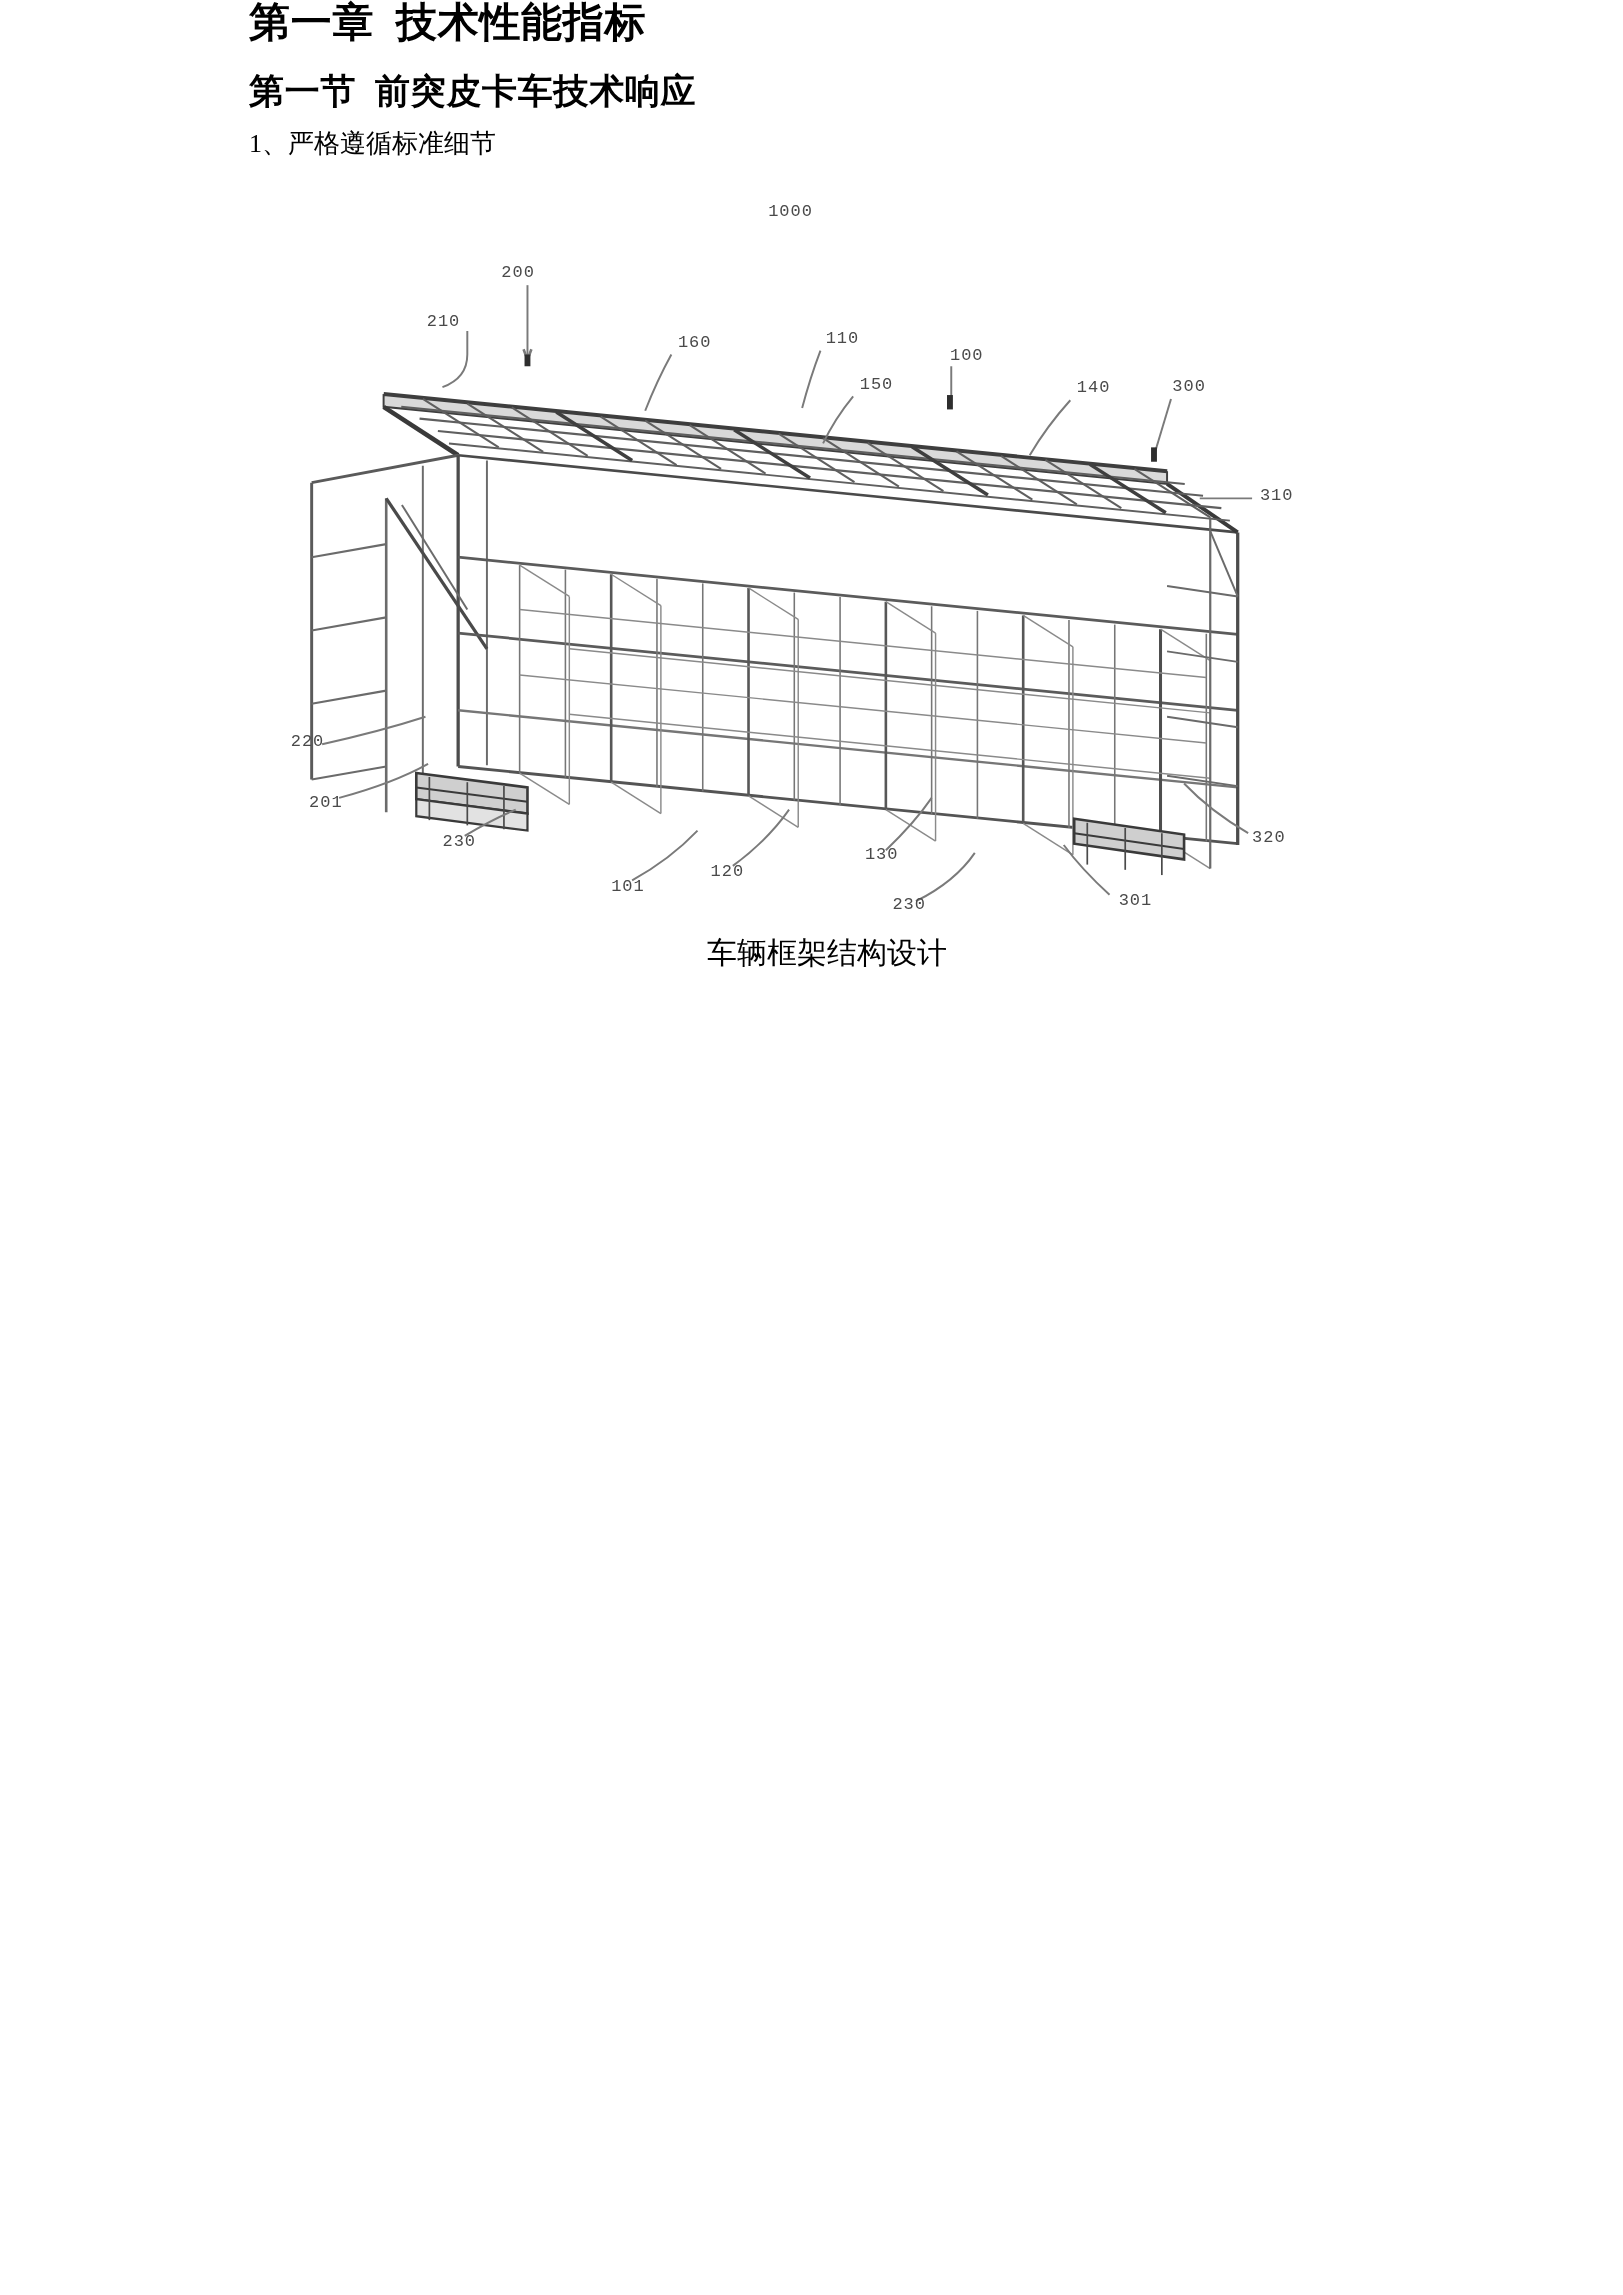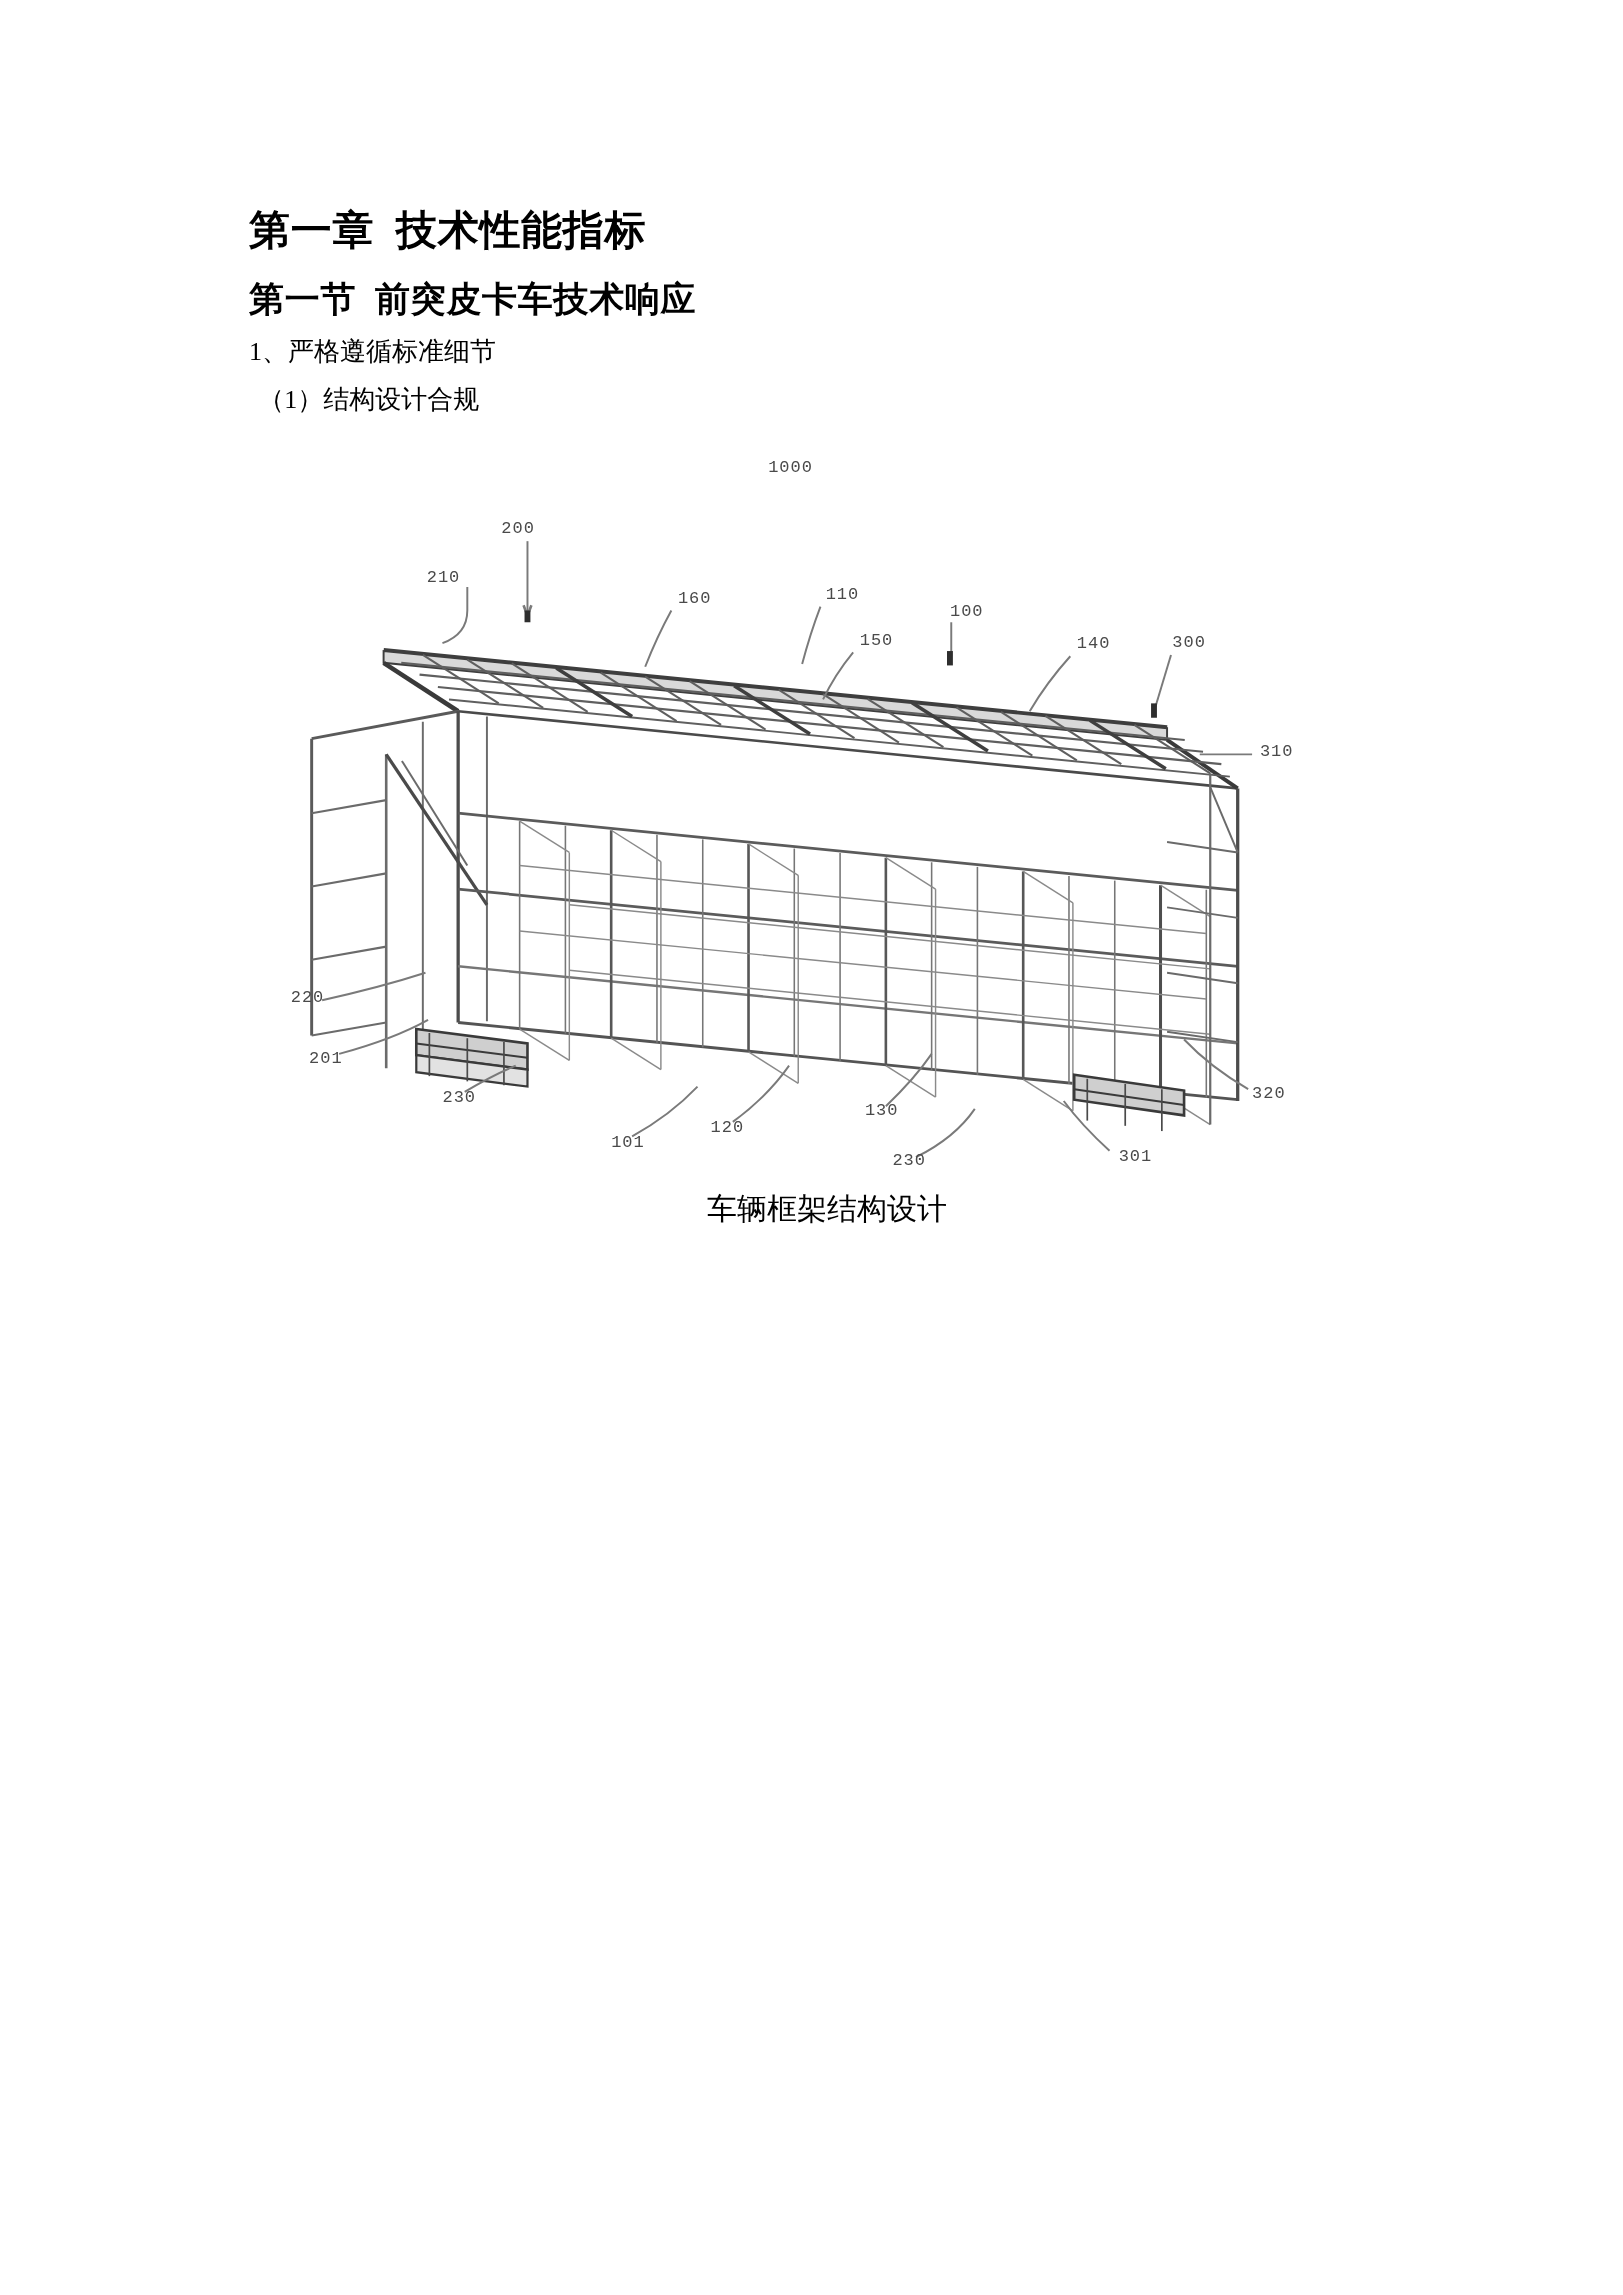--- a/index.html
+++ b/index.html
@@ -23,21 +23,20 @@
     width: 1126px;
   }
 
   
   .h-chapter {
     font-size: 41px;
     font-weight: bold;
     line-height: 1.12;
     letter-spacing: 0.7px;
     margin: 0;
-    padding-top: 208px;
     white-space: pre;
   }
   .h-section {
     font-size: 35px;
     font-weight: bold;
     line-height: 1.12;
     letter-spacing: 0.7px;
     margin: 0;
     padding-top: 26px;
     white-space: pre;
@@ -121,21 +120,20 @@
   <div class="content">
 
     <h1 class="h-chapter">第一章  技术性能指标</h1>
 
     <h2 class="h-section">第一节  前突皮卡车技术响应</h2>
 
 
 
     <p class="body-line indent1">1、严格遵循标准细节</p>
 
-    <p class="body-line indent2">（1）结构设计合规</p>
 
 
     <figure class="figure-wrap">
       <div class="figure-svg-box">
         <svg viewBox="0 0 1700 1130" xmlns="http://www.w3.org/2000/svg">
           <defs>
             <g id="lead-arrow">
               <path d="M0,0 L0,26" stroke="#6a6a6a" stroke-width="5" fill="none"></path>
             </g>
           </defs>

